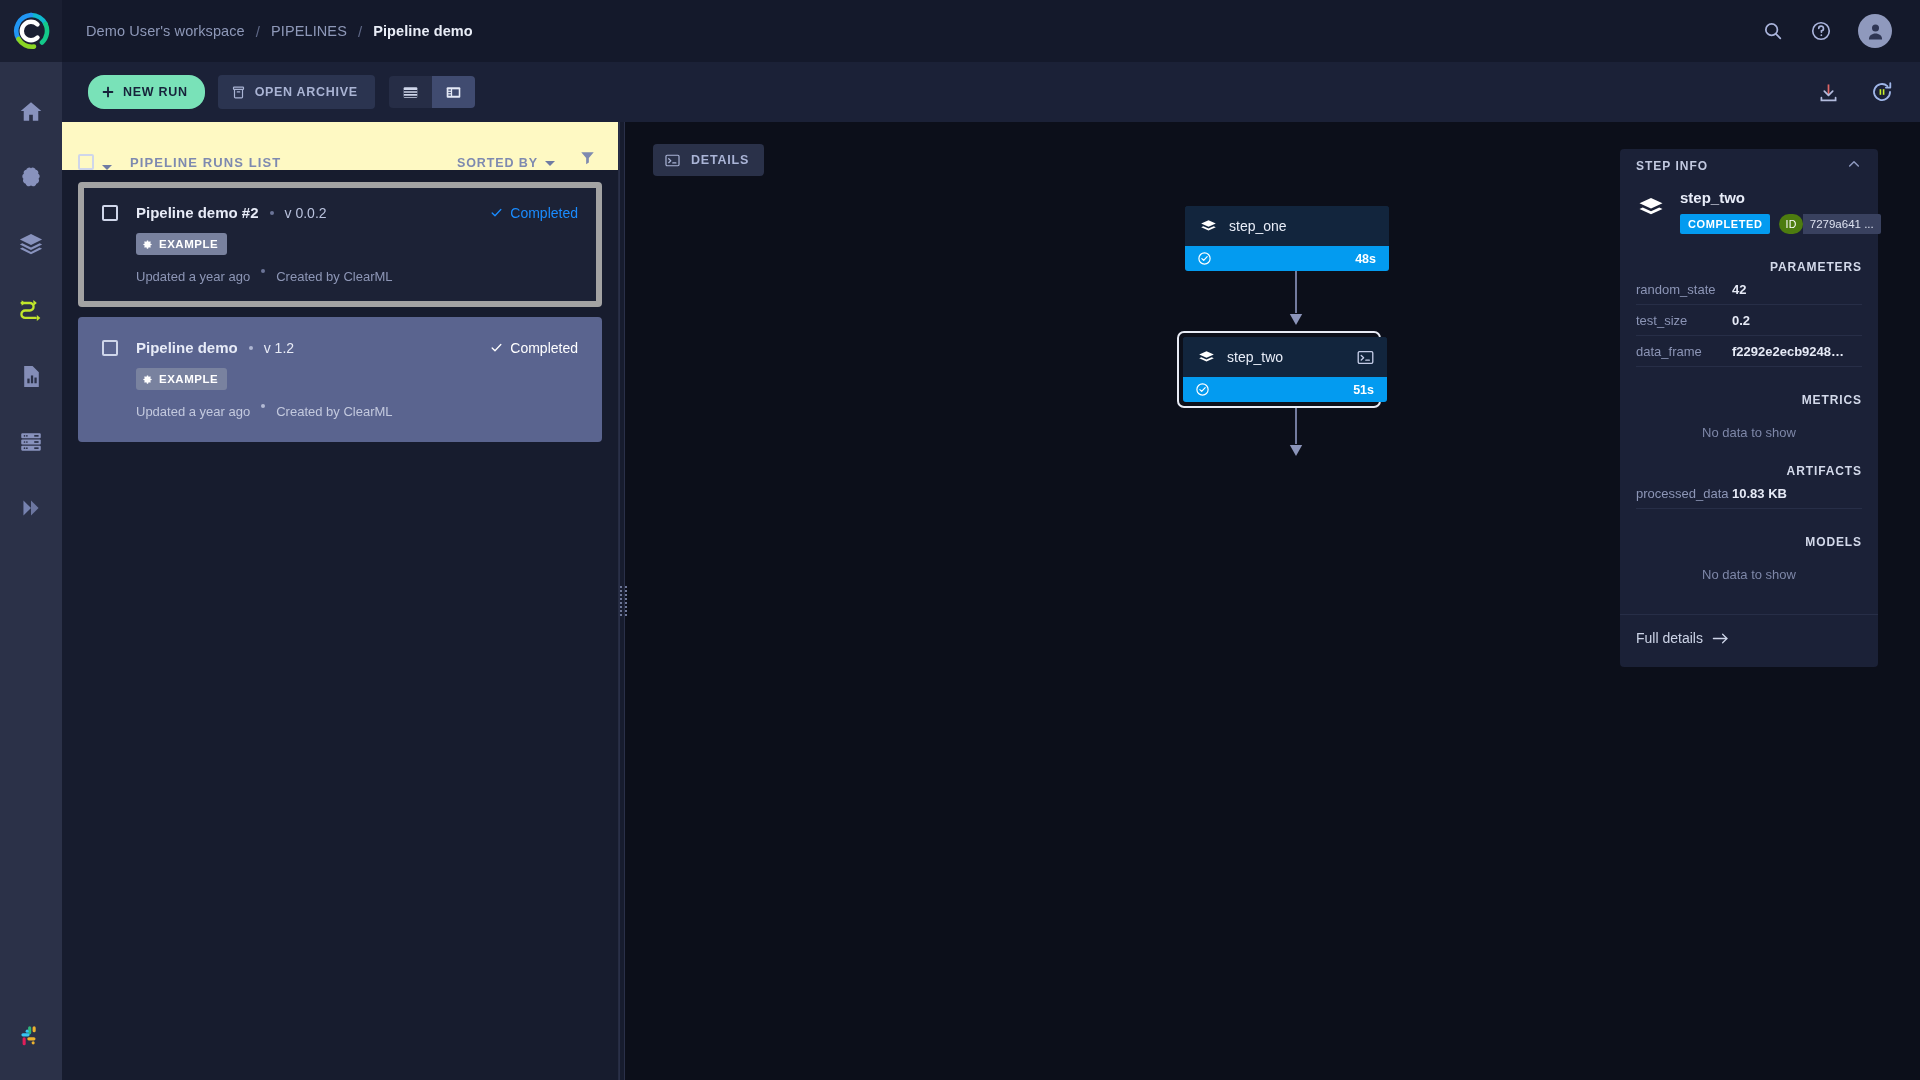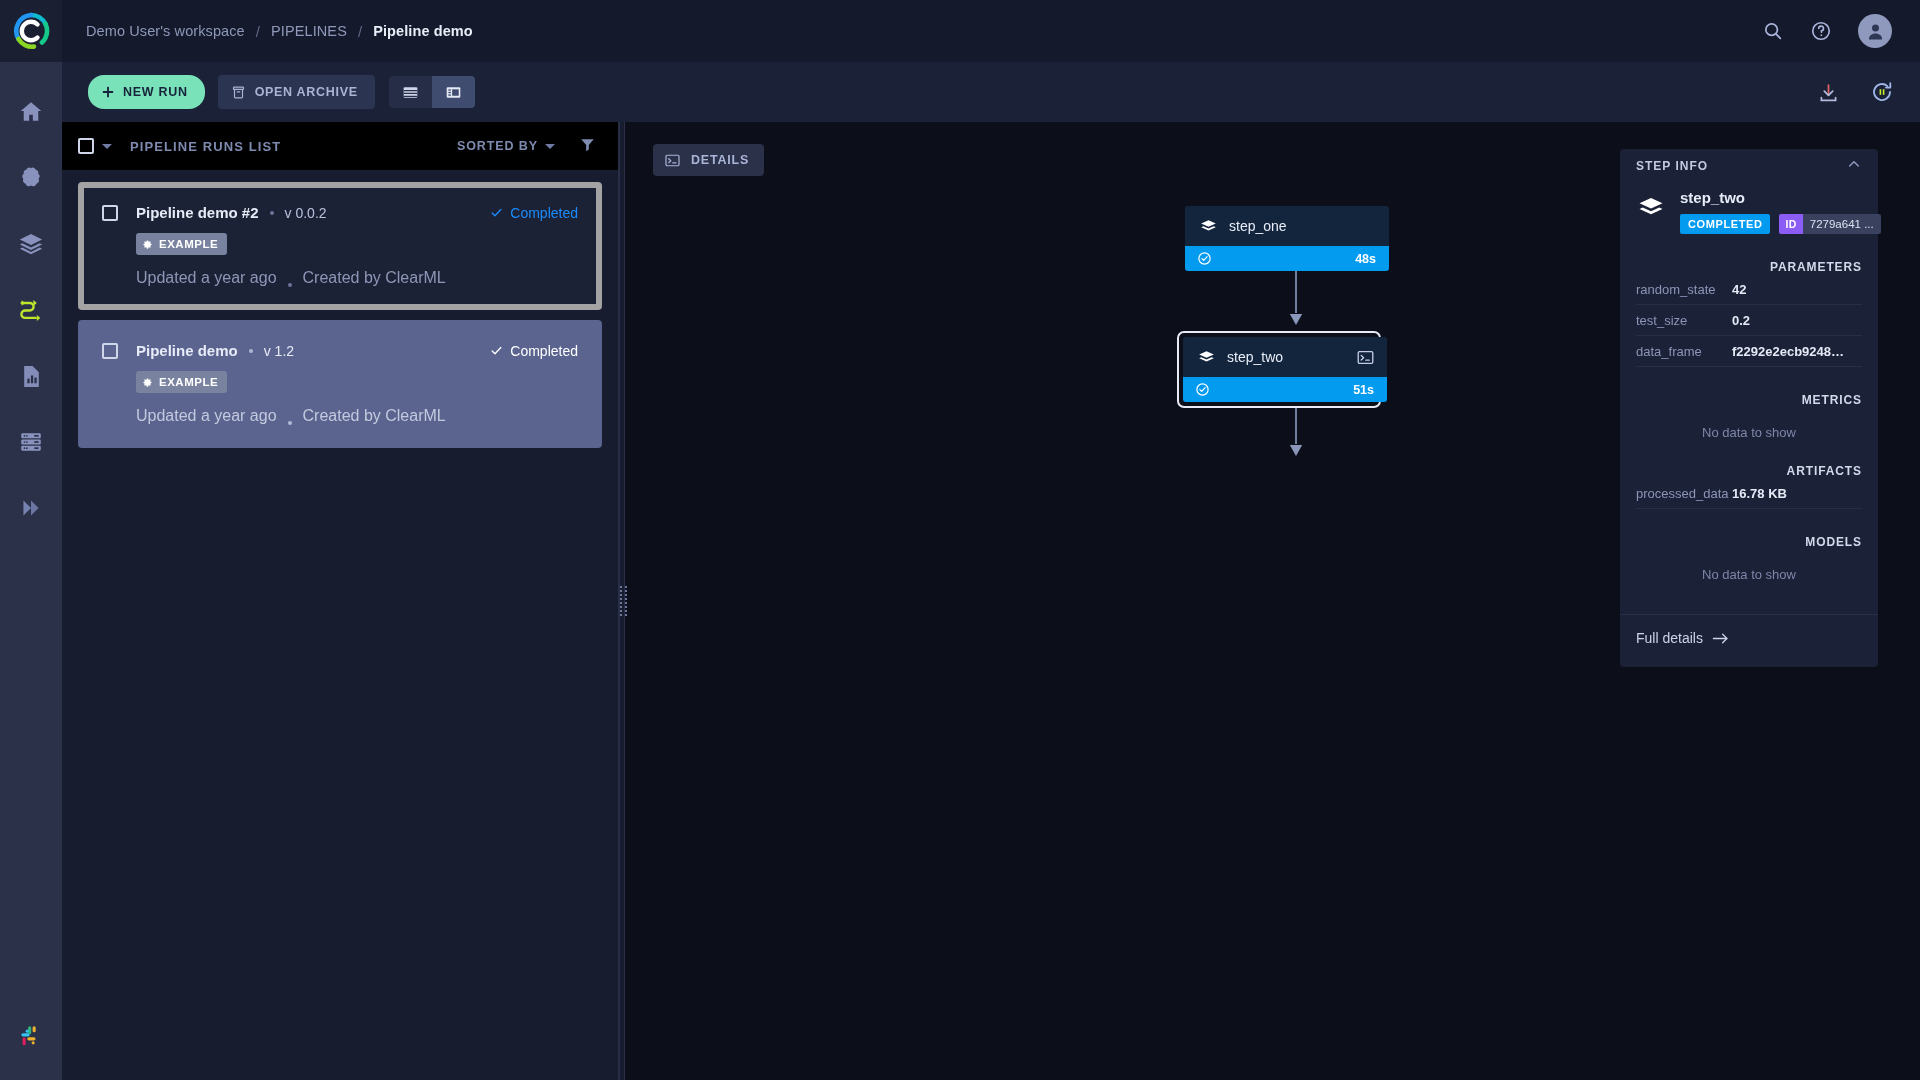--- a/index.html
+++ b/index.html
@@ -74,22 +74,22 @@
   .vt-btn.active { background: #3e4straight; }
   .vt-btn.active { background: #404b70; }
   .toolbar-right { margin-left: auto; display: flex; align-items: center; gap: 30px; }
 
   
   .leftpanel {
     position: absolute; left: 62px; top: 122px; width: 557px; height: 958px;
     background: #171c2e; border-right: 1px solid #262c42;
   }
   .lp-header {
-    height: 48px; display: flex; align-items: center; padding: 0 22px 0 16px;
-    background: #000000;
+    height: 48px; display: flex; align-items: flex-end; padding: 0 22px 0 16px;
+    background: #fef9c3;
   }
   .cbx {
     width: 16px; height: 16px; border: 2px solid #cfd6ea; border-radius: 2px;
     background: transparent; cursor: pointer; flex: 0 0 auto;
   }
   .caret-down {
     width: 0; height: 0; border-left: 5px solid transparent; border-right: 5px solid transparent;
     border-top: 5px solid #6f7ba3; margin-left: 8px; cursor: pointer;
   }
   .lp-title { margin-left: 18px; font-size: 13px; font-weight: bold; color: #7e8ab0; letter-spacing: 1.1px; }
@@ -109,21 +109,21 @@
   .run-status { margin-left: auto; font-size: 14px; color: #1a8cff; display: flex; align-items: center; gap: 7px; }
   .run-card.selected .run-status { color: #ffffff; }
   .run-card.selected .run-ver { color: #e8ebf6; }
   .run-card.selected .dot-sep { background: #aeb6d2; }
   .tag-row { margin-top: 12px; }
   .tag {
     display: inline-flex; align-items: center; gap: 6px; height: 22px; padding: 0 9px 0 6px;
     border-radius: 3px; background: #79829f; color: #ffffff; font-size: 11.5px;
     font-weight: bold; letter-spacing: .5px;
   }
-  .run-meta { margin-top: 14px; font-size: 16px; color: #8d96b6; display: flex; align-items: flex-end; }
+  .run-meta { margin-top: 14px; font-size: 13px; color: #8d96b6; display: flex; align-items: flex-start; }
   .run-card.selected .run-meta { color: #c3c9de; }
   .run-card.selected .run-meta .dot-sep { background: #b3bad4; }
 
   
   .resizer {
     position: absolute; left: 619px; top: 122px; width: 6px; height: 958px;
     background: #171c2e; border-left: 1px solid #2a3049; border-right: 1px solid #2a3049;
     cursor: col-resize; z-index: 10;
   }
   .resizer-grip {
@@ -177,21 +177,21 @@
   .si-collapse { margin-left: auto; cursor: pointer; }
   .si-task { display: flex; align-items: flex-start; padding: 6px 16px 0 16px; gap: 14px; }
   .si-task-icon { margin-top: 4px; }
   .si-task-name { font-size: 15px; color: #e8ecf8; font-weight: bold; }
   .si-badges { margin-top: 8px; display: flex; align-items: center; gap: 9px; }
   .badge-completed {
     height: 20px; padding: 0 8px; background: #039bf0; border-radius: 2px; color: #fff;
     font-size: 11px; font-weight: bold; letter-spacing: .6px; display: flex; align-items: center;
   }
   .badge-id { display: flex; align-items: stretch; height: 20px; border-radius: 2px; overflow: hidden; }
-  .badge-id-k { background: #8b5cf6; color: #fff; font-size: 10.5px; font-weight: bold; padding: 0 6px; display: flex; align-items: center; letter-spacing: .4px;}
+  .badge-id-k { background: #4d7c0f; color: #fff; font-size: 10.5px; font-weight: normal; padding: 0 6px; display: flex; align-items: center; letter-spacing: .4px; border-radius: 10px;}
   .badge-id-v { background: #3a4straight; }
   .badge-id-v { background: #39415f; color: #dde2f0; font-size: 11.5px; padding: 0 7px; display: flex; align-items: center; max-width: 88px; overflow: hidden; white-space: nowrap; }
 
   .si-section-title {
     font-size: 12px; font-weight: bold; letter-spacing: .9px; color: #d3d9ea;
     padding: 0 16px; margin-top: 26px; text-align: right;
   }
   .si-kv {
     display: flex; align-items: center; margin: 0 16px; height: 31px;
     border-bottom: 1px solid #272e47;
@@ -602,21 +602,21 @@
         <span class="si-k">data_frame</span>
         <span class="si-v">f2292e2ecb9248…</span>
       </div>
 
       <div class="si-section-title">METRICS</div>
       <div class="si-empty">No data to show</div>
 
       <div class="si-section-title" style="margin-top:14px">ARTIFACTS</div>
       <div class="si-kv">
         <span class="si-k">processed_data</span>
-        <span class="si-v">16.78 KB</span>
+        <span class="si-v">10.83 KB</span>
       </div>
 
       <div class="si-section-title">MODELS</div>
       <div class="si-empty">No data to show</div>
 
       <div class="si-divider"></div>
       <div class="si-fulldetails">
         <span>Full details</span>
         <svg width="17" height="13" viewBox="0 0 24 18" fill="none" stroke="#cdd4e7" stroke-width="1.8">
           <path d="M2 9h19" stroke-linecap="round"></path>

